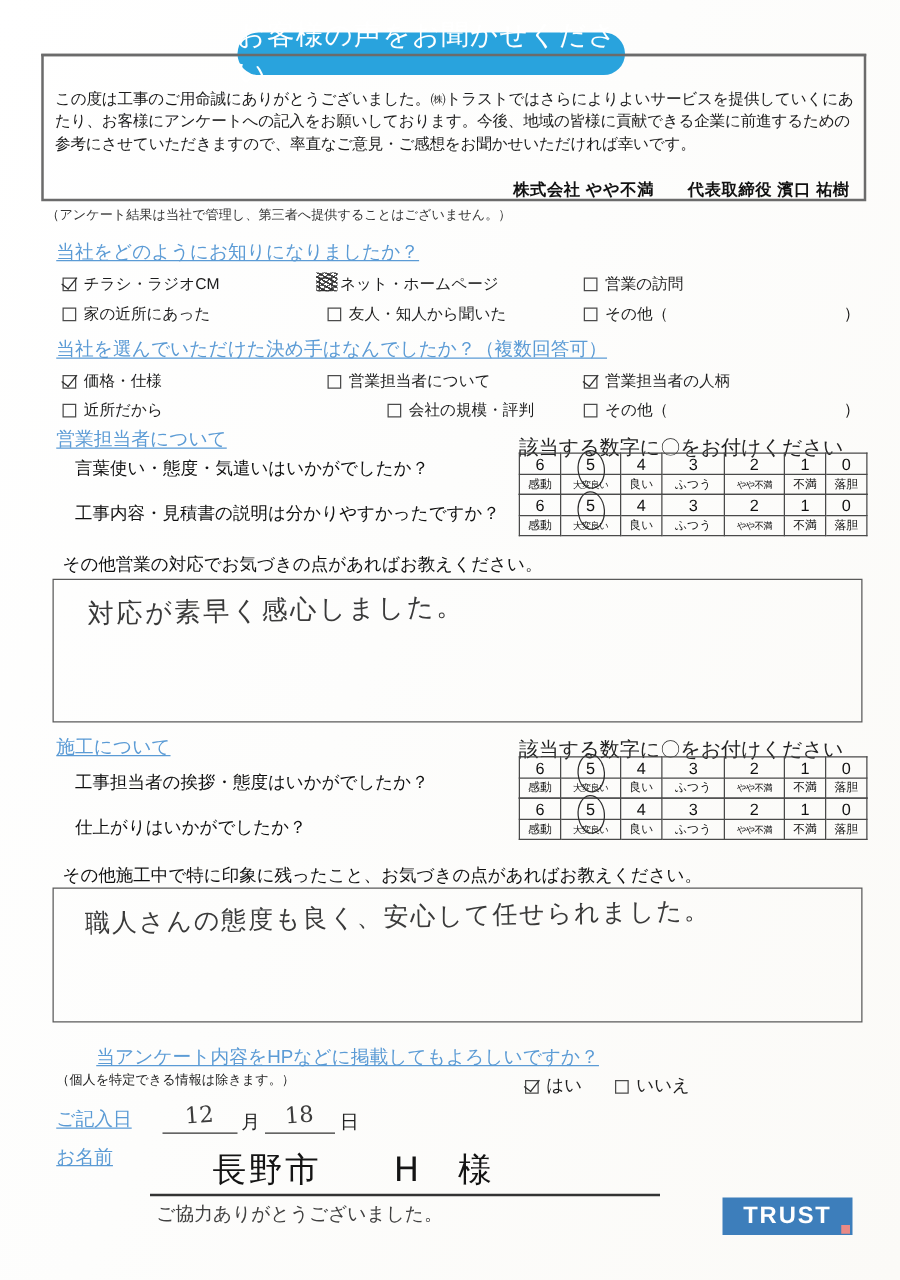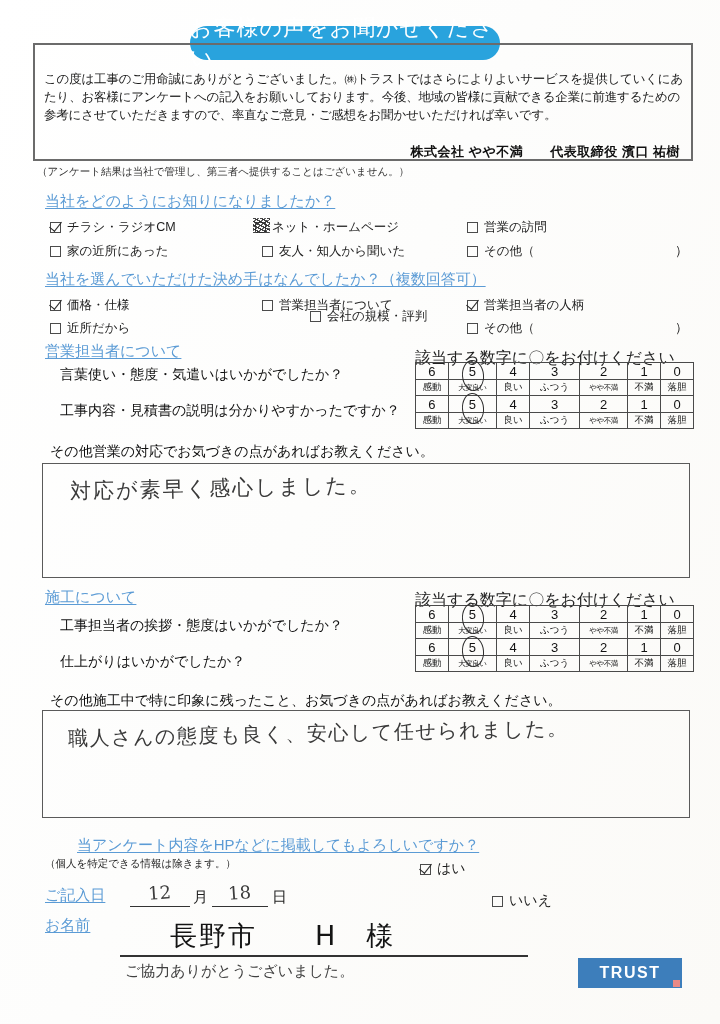--- a/index.html
+++ b/index.html
@@ -182,21 +182,21 @@
     font-family: "DejaVu Sans", sans-serif;
   }
   .thanks { position: absolute; font-size: 15px; color: #404040; }
   .logo {
     position: absolute;
     width: 104px; height: 30px;
     background: #3d7ebb;
     display: flex; align-items: center; justify-content: center;
   }
   .logo span {
-    color: #ffffff; font-weight: bold; font-size: 16px;
+    color: #ffffff; font-weight: bold; font-size: 19px;
     letter-spacing: 1.5px; font-family: "Liberation Sans", sans-serif;
   }
   .logo-dot {
     position: absolute; right: 2px; bottom: 1px;
     width: 7px; height: 7px; background: #e98a86;
   }
 </style>
 </head>
 <body>
 
@@ -254,21 +254,21 @@
   </div>
   <div class="opt" style="left:467px; top:297px;">
     <span class="cb checked"></span>
     <span>営業担当者の人柄</span>
   </div>
 
   <div class="opt" style="left:50px; top:320px;">
     <span class="cb"></span>
     <span>近所だから</span>
   </div>
-  <div class="opt" style="left:262px; top:308px;padding-left:48px;">
+  <div class="opt" style="left:262px; top:320px;padding-left:48px;">
     <span class="cb"></span>
     <span>会社の規模・評判</span>
   </div>
   <div class="opt" style="left:467px; top:320px;">
     <span class="cb"></span>
     <span>その他（</span>
   </div>
   <div class="paren-tail" style="left:675px; top:319px;">）</div>
 
   <div class="qhead" style="left:45px; top:342px;">営業担当者について</div>
@@ -385,21 +385,21 @@
   <div class="cbox" style="left:42px; top:710px; width:648px; height:108px;"></div>
   <div class="hand" style="left:68px; top:720px; font-size:20px; letter-spacing:1.5px;">職人さんの態度も良く、安心して任せられました。</div>
 
   <div class="qhead" style="left:45px; top:836px;margin-left:32px;">当アンケート内容をHPなどに掲載してもよろしいですか？</div>
   <div class="small-note" style="left:45px; top:857px;">（個人を特定できる情報は除きます。）</div>
 
   <div class="opt" style="left:420px; top:860px; font-size:14px;">
     <span class="cb checked"></span>
     <span>はい</span>
   </div>
-  <div class="opt" style="left:492px; top:860px; font-size:14px;margin-top:32px;">
+  <div class="opt" style="left:492px; top:860px; font-size:14px;">
     <span class="cb"></span>
     <span>いいえ</span>
   </div>
 
   <div class="qhead" style="left:45px; top:886px;">ご記入日</div>
   <div class="line" style="left:130px; top:906px; width:60px;"></div>
   <div class="hand-date" style="left:148px; top:882px;">12</div>
   <div class="small-note" style="left:193px; top:888px; font-size:15px;">月</div>
   <div class="line" style="left:212px; top:906px; width:56px;"></div>
   <div class="hand-date" style="left:228px; top:882px;">18</div>

